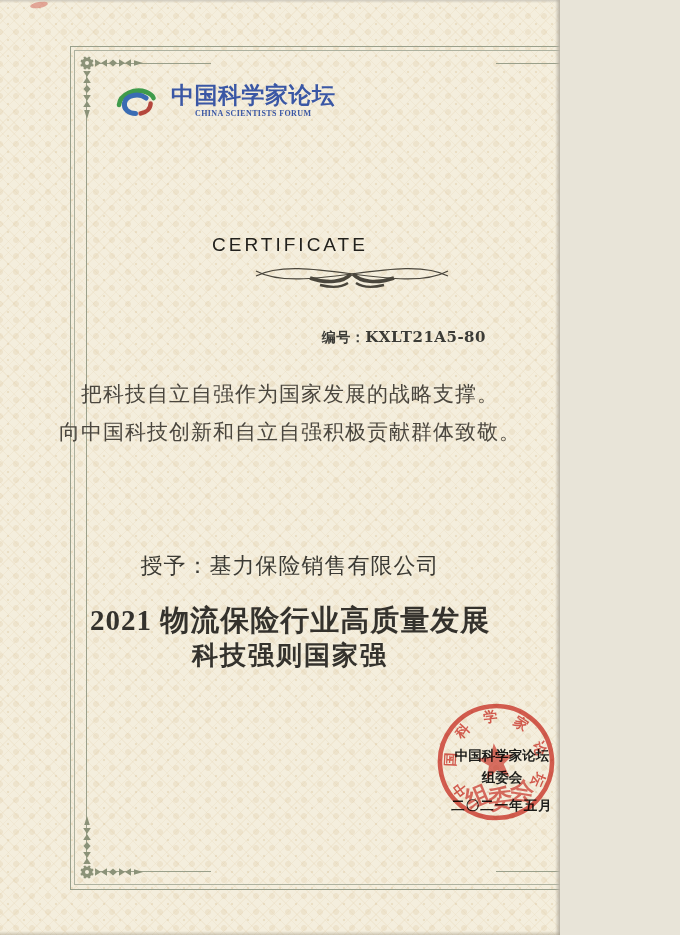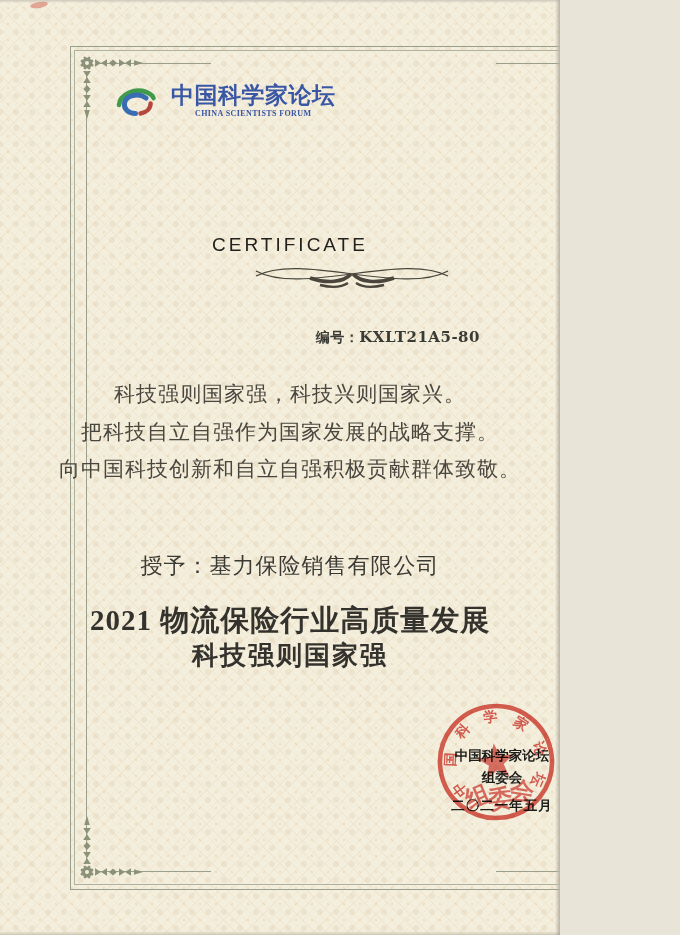--- a/index.html
+++ b/index.html
@@ -45,21 +45,21 @@
     font-family:"Liberation Sans","DejaVu Sans",sans-serif;}
   .logo-en{font-size:8px;font-weight:700;letter-spacing:.4px;text-align:center;margin-top:1px;
     font-family:"Liberation Serif","DejaVu Serif",serif;}
 
   .cx{position:absolute;left:20px;right:0;text-align:center;}
   .title-zh{top:154px;font-size:58px;font-weight:700;color:#2d2b25;word-spacing:28px;letter-spacing:4px;}
   .title-en{top:222px;font-size:19px;letter-spacing:3px;color:#22211d;
     font-family:"Liberation Sans","DejaVu Sans",sans-serif;margin-top:12px;}
   .flourish{position:absolute;left:252px;top:256px;width:200px;height:34px;}
 
-  .serial{position:absolute;right:80px;top:328px;font-size:14px;color:#3b3b36;font-weight:700;letter-spacing:.5px;}
+  .serial{position:absolute;right:74px;top:328px;font-size:14px;color:#3b3b36;font-weight:700;letter-spacing:.5px;}
   .serial .val{font-family:"DejaVu Serif",serif;font-size:15px;font-weight:600;}
 
   .body-text{top:376px;font-size:21px;line-height:37.6px;color:#4a463e;letter-spacing:1px;}
   .body-text div{white-space:nowrap;}
 
   .recipient{top:551px;font-size:22px;color:#3b3a34;letter-spacing:1px;}
   .award1{top:601px;font-size:29px;font-weight:700;color:#34322d;letter-spacing:1px;}
   .award2{top:638px;font-size:26px;font-weight:700;color:#34322d;letter-spacing:2px;}
 
   .issuer{position:absolute;left:417px;top:747px;width:170px;text-align:center;
@@ -147,21 +147,20 @@
       <path d="M58,22 C75,28 92,26 99,18" stroke-width="3.6"></path>
       <path d="M142,22 C125,28 108,26 101,18" stroke-width="3.6"></path>
       <path d="M68,29 C80,32 90,31 96,27" stroke-width="2.4"></path>
       <path d="M132,29 C120,32 110,31 104,27" stroke-width="2.4"></path>
     </g>
   </svg>
 
   <div class="serial"><span>编号：</span><span class="val">KXLT21A5-80</span></div>
 
   <div class="cx body-text">
-    <div>科技强则国家强，科技兴则国家兴。</div>
     <div>把科技自立自强作为国家发展的战略支撑。</div>
     <div>向中国科技创新和自立自强积极贡献群体致敬。</div>
   </div>
 
   <div class="cx recipient">授予：基力保险销售有限公司</div>
   <div class="cx award1">2021 物流保险行业高质量发展</div>
   <div class="cx award2">科技强则国家强</div>
 
   <div class="issuer">
     <div>中国科学家论坛</div>

